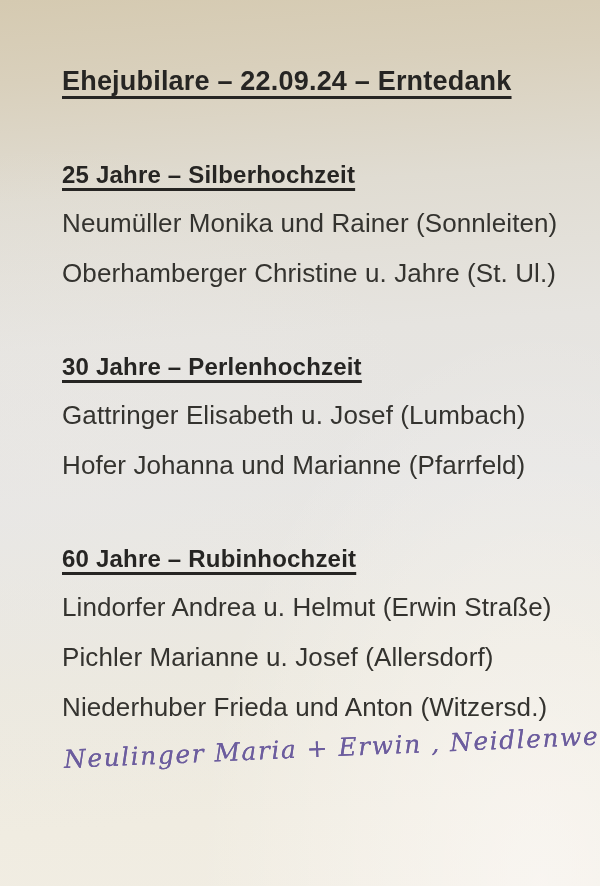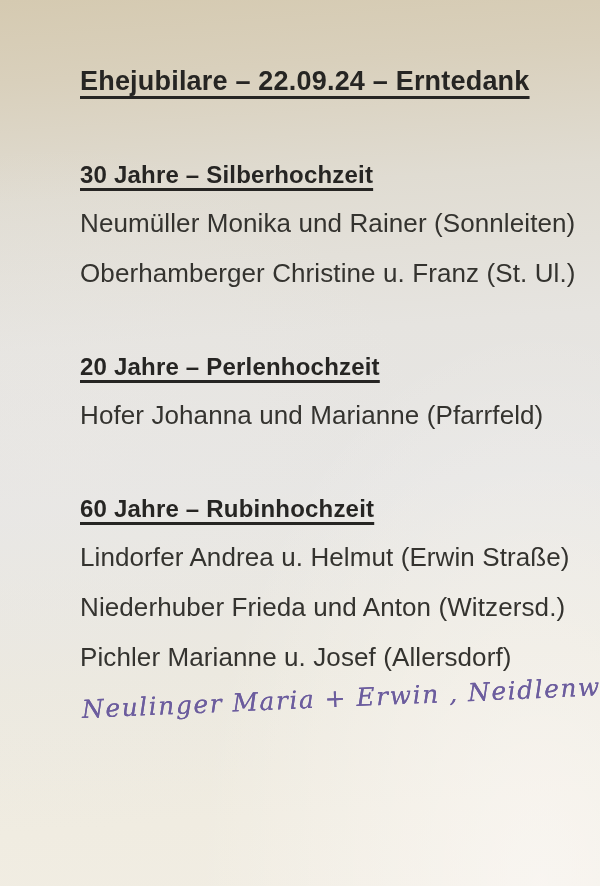--- a/index.html
+++ b/index.html
@@ -25,21 +25,21 @@
         #e0dcd2 22%,
         #e6e4e0 38%,
         #e7e6e4 55%,
         #ece9df 74%,
         #f0ece1 90%,
         #f1ede3 100%);
   }
   .content {
     position: absolute;
     top: 0;
-    left: 80px;
+    left: 62px;
     right: 30px;
   }
   .title {
     margin-top: 66px;
     font-size: 27px;
     font-weight: bold;
     color: #262523;
     letter-spacing: 0.2px;
     text-decoration: underline;
     text-decoration-thickness: 2.5px;
@@ -86,33 +86,34 @@
 </style>
 </head>
 <body>
 
 <div class="paper">
   <div class="content">
 
     <div class="title">Ehejubilare – 22.09.24 – Erntedank</div>
 
     <div class="section">
-      <div class="section-heading">30 Jahre – Silberhochzeit</div>
+      <div class="section-heading">25 Jahre – Silberhochzeit</div>
       <div class="entry">Neumüller Monika und Rainer (Sonnleiten)</div>
-      <div class="entry">Oberhamberger Christine u. Franz (St. Ul.)</div>
+      <div class="entry">Oberhamberger Christine u. Jahre (St. Ul.)</div>
     </div>
 
     <div class="section">
-      <div class="section-heading">20 Jahre – Perlenhochzeit</div>
+      <div class="section-heading">30 Jahre – Perlenhochzeit</div>
+      <div class="entry">Gattringer Elisabeth u. Josef (Lumbach)</div>
       <div class="entry">Hofer Johanna und Marianne (Pfarrfeld)</div>
     </div>
 
     <div class="section">
       <div class="section-heading">60 Jahre – Rubinhochzeit</div>
       <div class="entry">Lindorfer Andrea u. Helmut (Erwin Straße)</div>
+      <div class="entry">Pichler Marianne u. Josef (Allersdorf)</div>
       <div class="entry">Niederhuber Frieda und Anton (Witzersd.)</div>
-      <div class="entry">Pichler Marianne u. Josef (Allersdorf)</div>
     </div>
 
     <div class="handwritten">Neulinger Maria + Erwin , Neidlenweg</div>
 
   </div>
 </div>
 
 </body></html>

